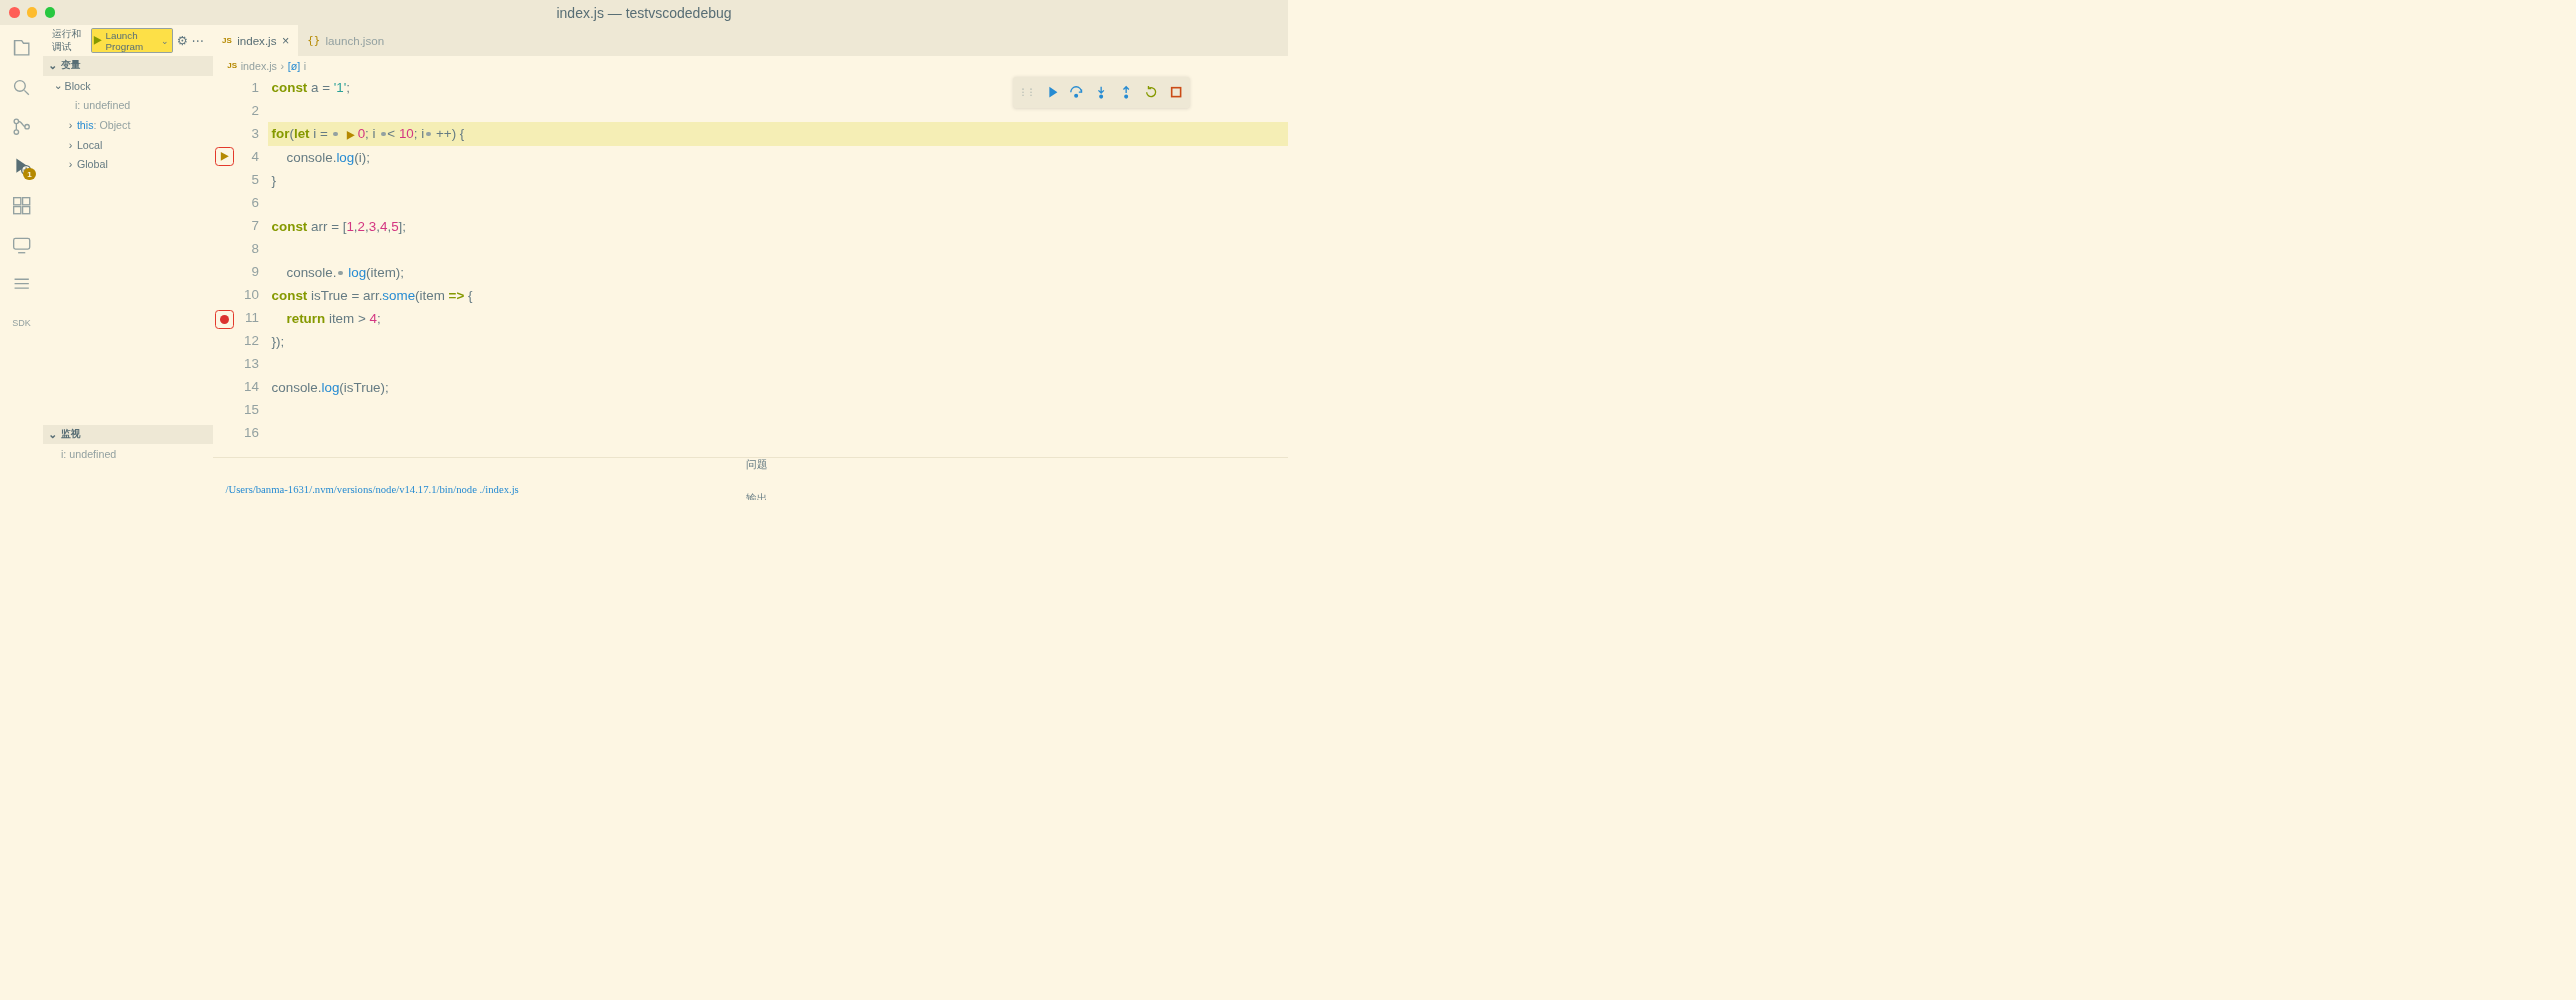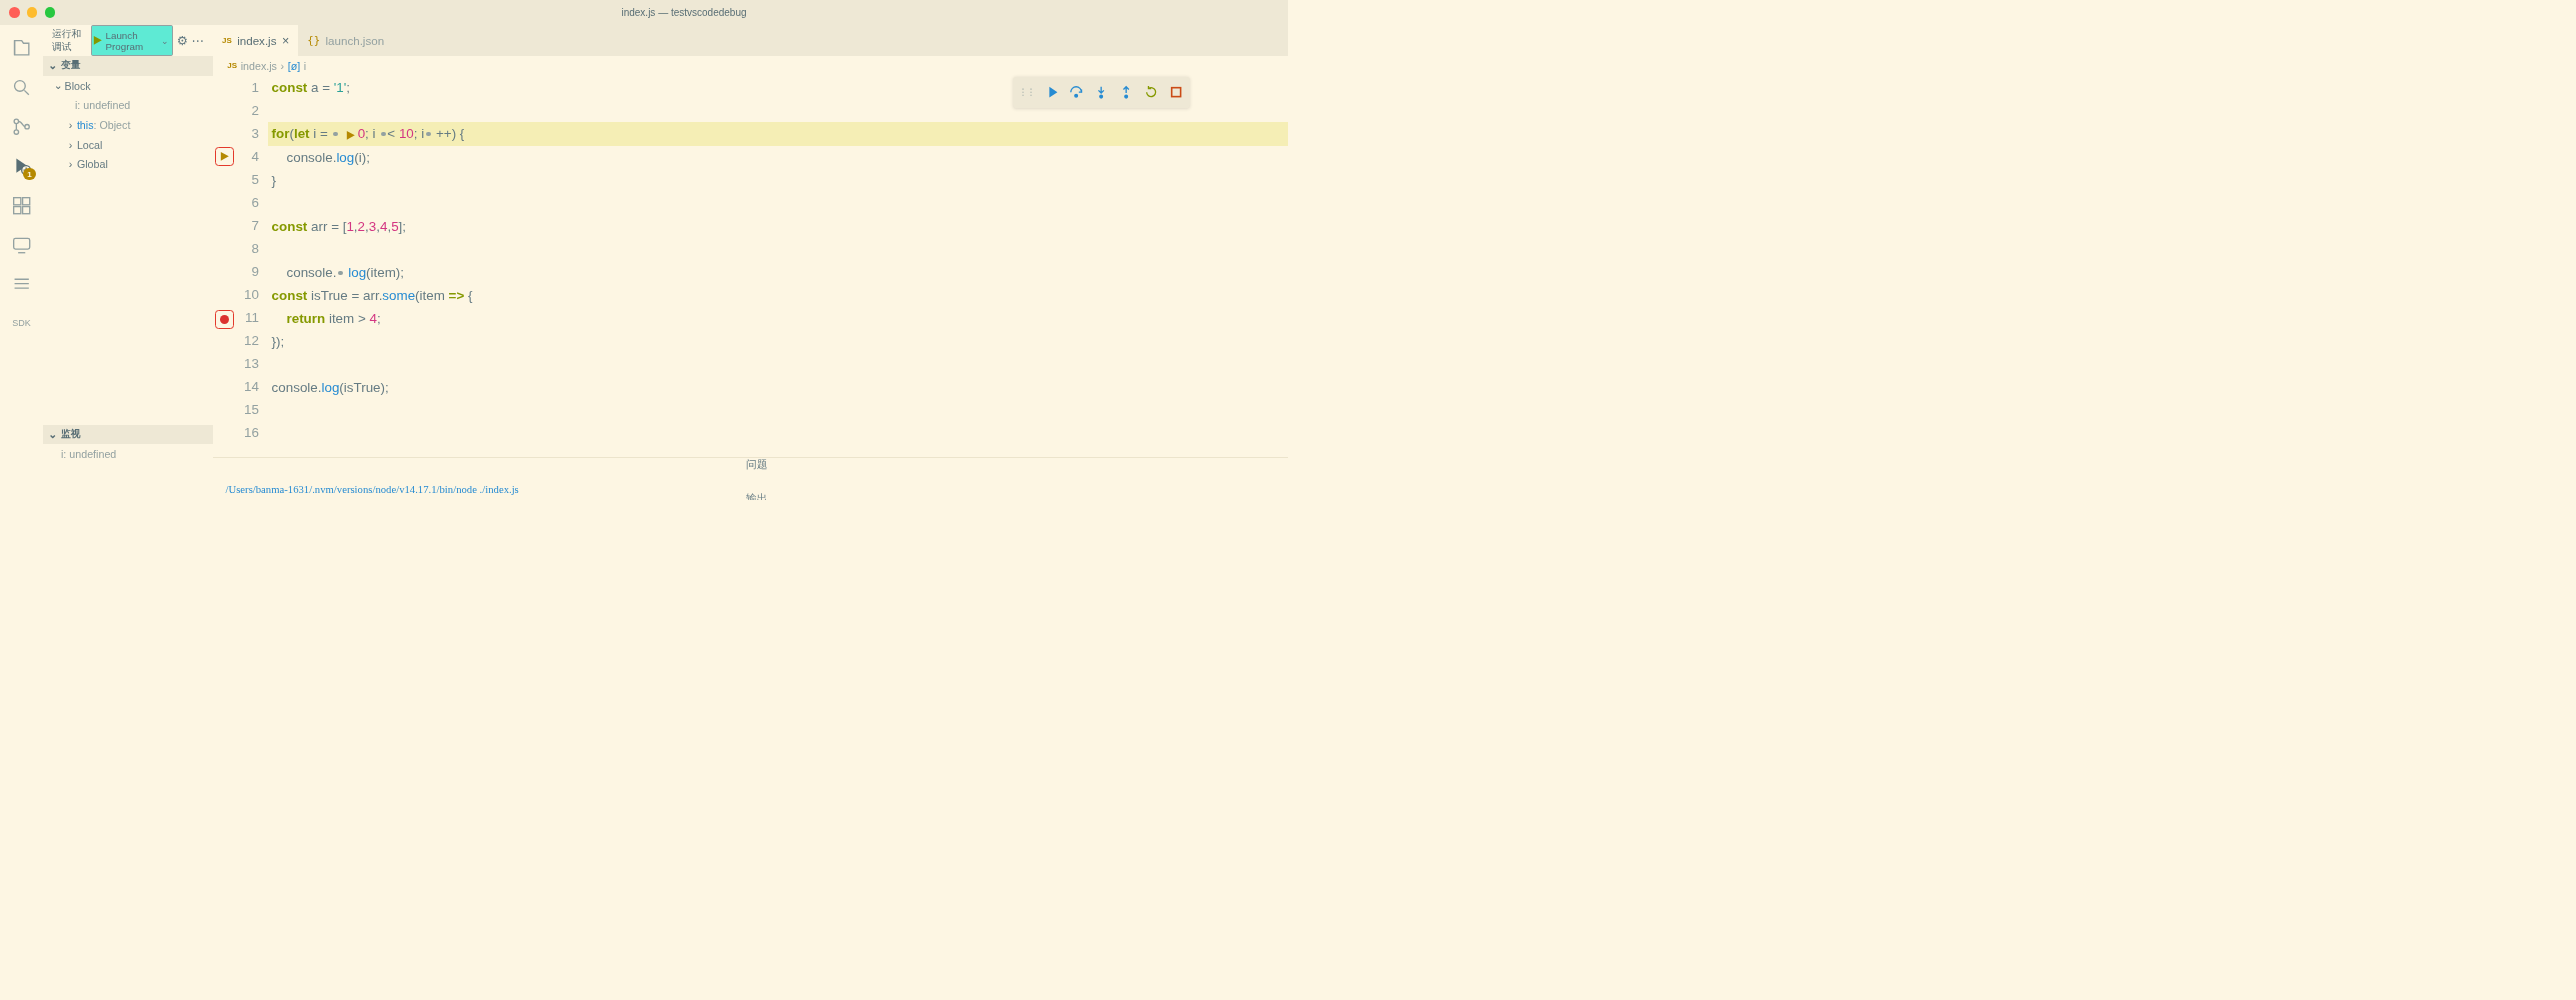--- a/index.html
+++ b/index.html
@@ -4,40 +4,40 @@
 <style>
 * { margin: 0; padding: 0; box-sizing: border-box; font-family: -apple-system, "SF Pro Text", "Helvetica Neue", sans-serif; }
 body { background: #fdf6e3; color: #657b83; overflow: hidden; font-size: 11.6px; }
 .root { display: flex; flex-direction: column; width: 1288px; height: 500px; }
 
 
 .titlebar { height: 25px; display: flex; align-items: center; position: relative; background: #eee8d5; }
 .traffic { display: flex; gap: 7.1px; padding-left: 9px; }
 .tdot { width: 10.7px; height: 10.7px; border-radius: 50%; }
 .tred { background: #ff5f57; } .tyellow { background: #febc2e; } .tgreen { background: #28c840; }
-.title { position: absolute; left: 50%; transform: translateX(-50%); font-size: 10px; color: #586e75; margin-left: 40px; }
+.title { position: absolute; left: 50%; transform: translateX(-50%); font-size: 14px; color: #586e75; }
 
 
 .main { flex: 1; display: flex; min-height: 0; }
 
 
 .activitybar { width: 43px; background: #fdf6e3; display: flex; flex-direction: column; align-items: center; padding-top: 10.7px; gap: 14.3px; }
 .aicon { width: 25px; height: 25px; display: flex; align-items: center; justify-content: center; color: #93a1a1; position: relative; cursor: pointer; }
 .aicon.active { color: #586e75; }
 .aicon svg { width: 21.4px; height: 21.4px; stroke: currentColor; fill: none; stroke-width: 1.5; }
 .aicon .fillsvg { fill: currentColor; stroke: none; }
 .badge { position: absolute; bottom: -1.8px; right: -1.8px; background: #b58900; color: #fdf6e3; font-size: 8px; width: 12.5px; height: 12.5px; border-radius: 50%; display: flex; align-items: center; justify-content: center; font-weight: bold; }
 .sdk { font-size: 9px; color: #93a1a1; }
 
 
 .sidebar { width: 170px; background: #fdf6e3; display: flex; flex-direction: column; border-right: 0; }
 .sb-header { height: 31px; display: flex; align-items: center; padding: 0 9px; justify-content: space-between; }
 .sb-title { font-size: 9.8px; color: #586e75; font-family: Liberation Mono, monospace; }
 .sb-controls { display: flex; align-items: center; gap: 3.6px; }
-.launch-select { display: flex; align-items: center; border: 0.9px solid #93a1a1; border-radius: 1.8px; background: #5eead4; height: 31px; }
+.launch-select { display: flex; align-items: center; border: 0.9px solid #93a1a1; border-radius: 1.8px; background: #fde047; height: 25px; }
 .launch-play { width: 18px; display: flex; align-items: center; justify-content: center; color: #859900; }
 .launch-play svg { width: 10.7px; height: 10.7px; fill: currentColor; }
 .launch-label { font-size: 9.8px; padding: 0 3.6px 0 1.8px; color: #586e75; }
 .launch-caret { padding: 0 3.6px; color: #657b83; font-size: 9px; }
 .gear, .more { color: #657b83; font-size: 12.5px; cursor: pointer; }
 
 .section { display: flex; flex-direction: column; }
 .section-hdr { display: flex; align-items: center; height: 19.7px; padding-left: 3.6px; font-size: 9.8px; font-weight: bold; color: #586e75; background: #eee8d5; cursor: pointer; gap: 1.8px; }
 .section-hdr .chev { width: 12.5px; text-align: center; font-size: 10.7px; }
 .tree-row { display: flex; align-items: center; height: 19.7px; font-size: 10.7px; color: #657b83; cursor: pointer; }

